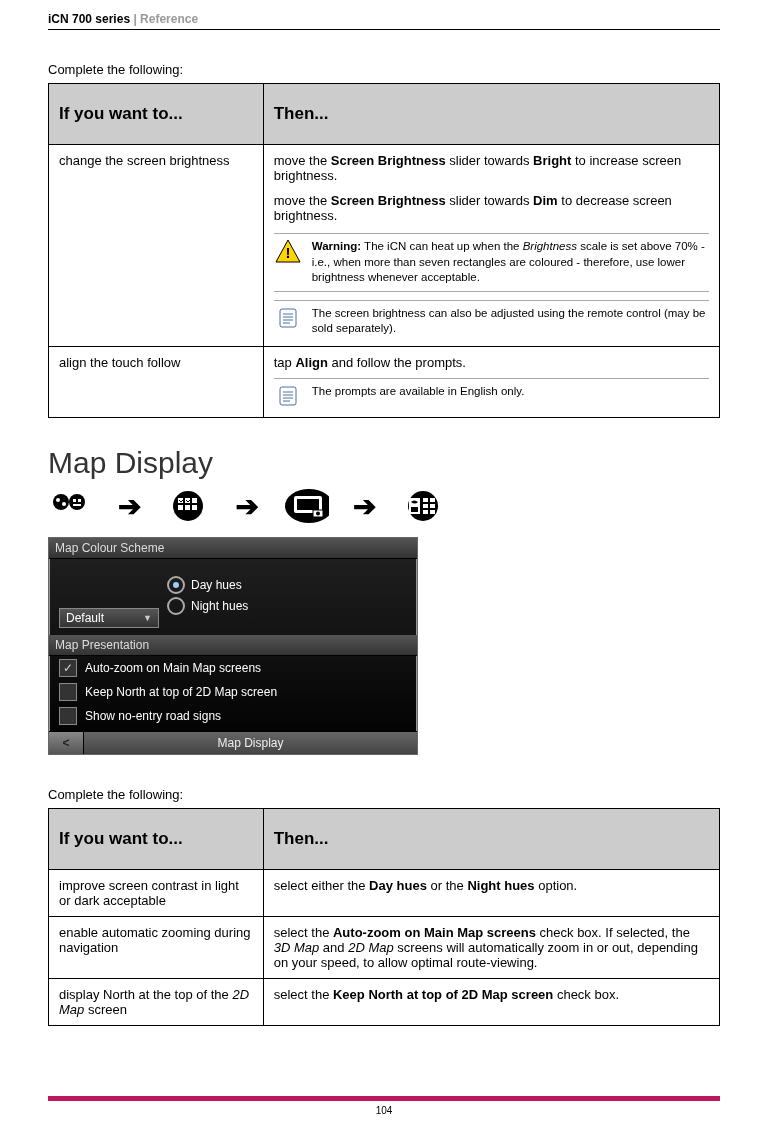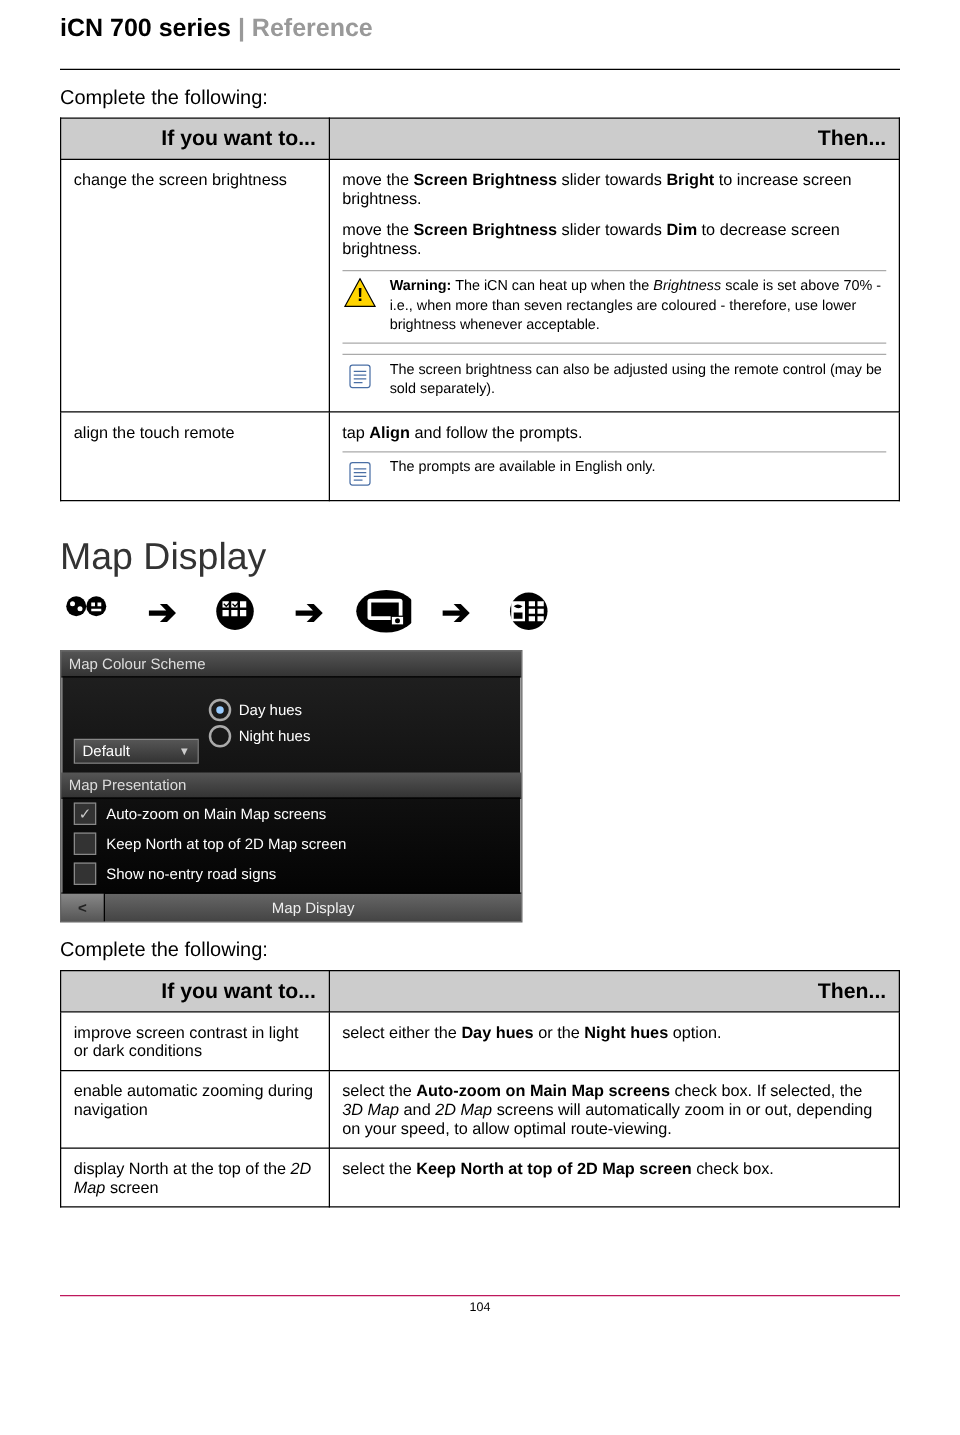--- a/index.html
+++ b/index.html
@@ -7,49 +7,49 @@
     margin: 0;
     padding: 0;
     background: #fff;
     color: #000;
     width: 768px;
   }
   .page {
     padding: 12px 48px 10px 48px;
   }
   .header-line {
-    font-size: 20px;
+    font-size: 12px;
     font-weight: normal;
     color: #000;
-    padding-bottom: 20px;
+    padding-bottom: 3px;
     border-bottom: 1px solid #000;
   }
   .header-line .light {
     color: #999;
     font-weight: 600;
   }
   .header-line .bold {
     font-weight: 600;
   }
   .intro {
-    font-size: 16px;
-    margin: 14px 0 6px 0;
+    font-size: 13px;
+    margin: 32px 0 6px 0;
   }
   table.ref {
     border-collapse: collapse;
     width: 100%;
     border: 1.5px solid #000;
     margin-bottom: 8px;
   }
   table.ref th {
     background: #ccc;
-    text-align: right;
+    text-align: left;
     font-size: 17px;
     font-weight: bold;
-    padding: 6px 10px;
+    padding: 20px 10px;
     border: 1.5px solid #000;
   }
   table.ref td {
     border: 1px solid #000;
     padding: 8px 10px;
     font-size: 13px;
     vertical-align: top;
   }
   table.ref td p {
     margin: 0 0 10px 0;
@@ -163,21 +163,21 @@
   }
   .shot .footer .btn {
     width:34px;height:22px;background:linear-gradient(#888,#555);
     border-right:1px solid #000;display:flex;align-items:center;justify-content:center;font-weight:bold;color:#222;
   }
   .shot .footer .title {
     flex:1;text-align:center;font-size:12px;color:#eee;
   }
   .col-if { width: 32%; }
   .footer-page {
-    border-top: 1px solid #be185d;
+    border-top: 5px solid #be185d;
     text-align:center;
     font-size:10px;
     padding-top:4px;
     margin-top: 70px;
   }
 </style>
 </head>
 <body>
 
 <div class="page">
@@ -222,21 +222,21 @@
                   <line x1="6" y1="10" x2="16" y2="10" stroke="#4a6fa5"></line>
                   <line x1="6" y1="13" x2="16" y2="13" stroke="#4a6fa5"></line>
                   <line x1="6" y1="16" x2="13" y2="16" stroke="#4a6fa5"></line>
                 </svg>
           </div>
           <div>The screen brightness can also be adjusted using the remote control (may be sold separately).</div>
         </div>
       </td>
     </tr>
     <tr>
-      <td>align the touch remote</td>
+      <td>align the touch follow</td>
       <td>
         <p style="margin-bottom:4px;">
           <span>tap </span><b>Align</b><span> and follow the prompts.</span>
         </p>
         <div class="note-block last" style="border-top:1px solid #aaa;">
           <div class="icon-note">
             <svg width="22" height="22">
                   <rect x="3" y="2" width="16" height="18" rx="2" fill="#fff" stroke="#4a6fa5" stroke-width="1"></rect>
                   <line x1="6" y1="7" x2="16" y2="7" stroke="#4a6fa5"></line>
                   <line x1="6" y1="10" x2="16" y2="10" stroke="#4a6fa5"></line>
@@ -352,21 +352,21 @@
 
   <p class="intro">Complete the following:</p>
 
   <table class="ref">
     <tbody>
         <tr>
       <th class="col-if">If you want to...</th>
       <th>Then...</th>
     </tr>
     <tr>
-      <td>improve screen contrast in light or dark conditions</td>
+      <td>improve screen contrast in light or dark acceptable</td>
       <td>
         <span>select either the </span><b>Day hues</b><span> or the </span><b>Night hues</b><span> option.</span>
       </td>
     </tr>
     <tr>
       <td>enable automatic zooming during navigation</td>
       <td>
         <span>select the </span><b>Auto-zoom on Main Map screens</b><span> check box. If selected, the </span><i>3D Map</i><span> and </span><i>2D Map</i><span> screens will automatically zoom in or out, depending on your speed, to allow optimal route-viewing.</span>
       </td>
     </tr>

